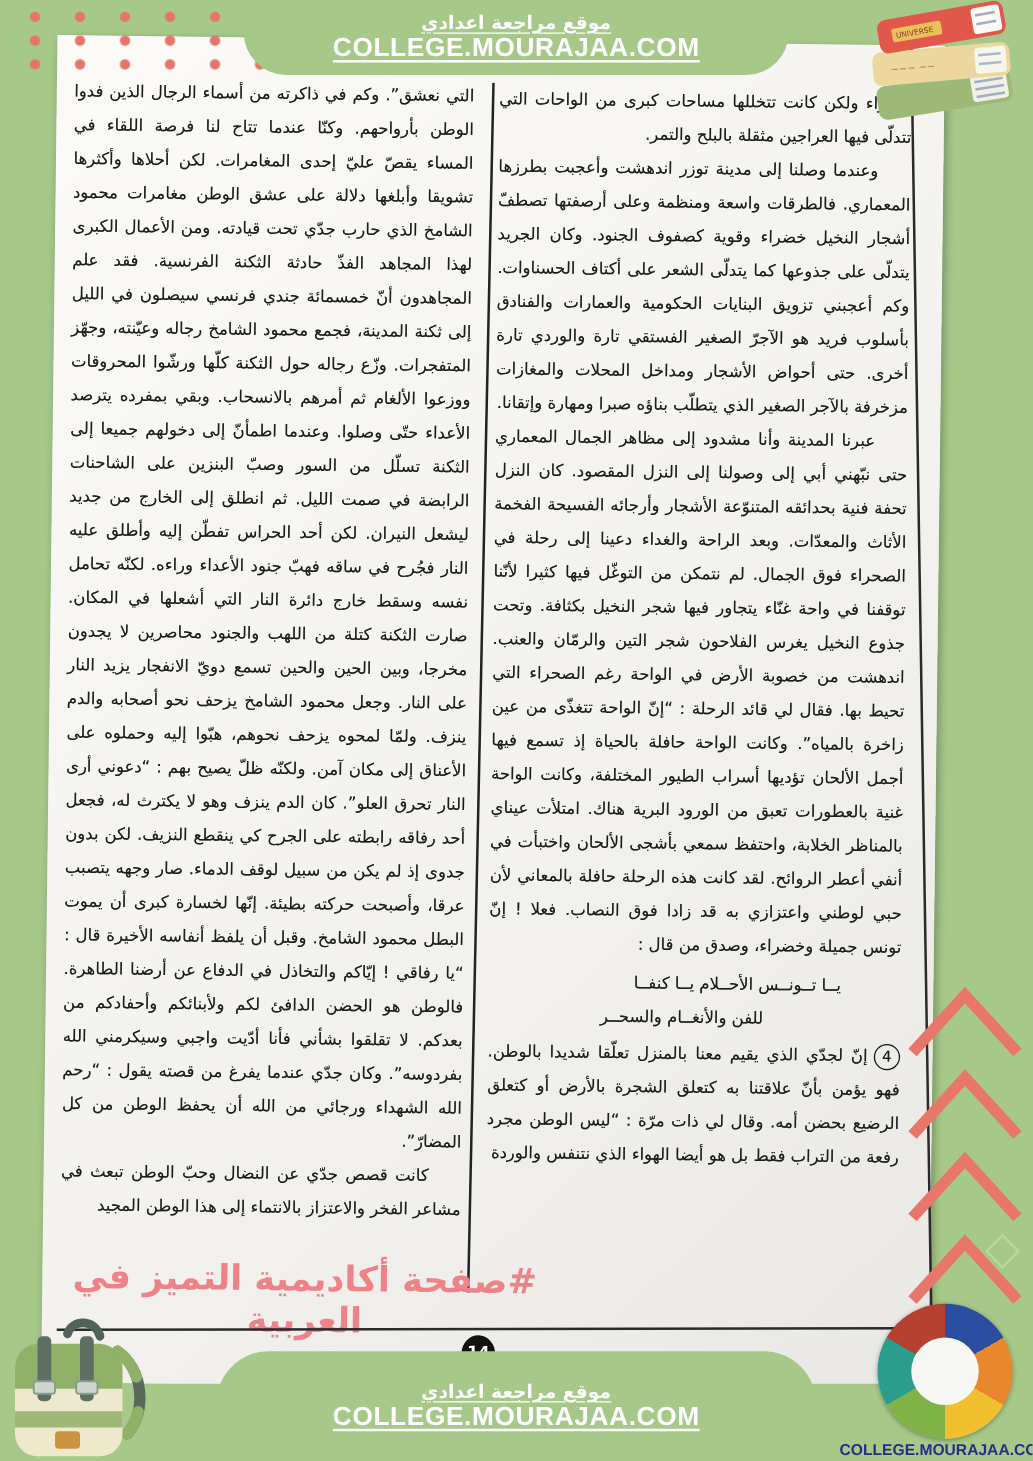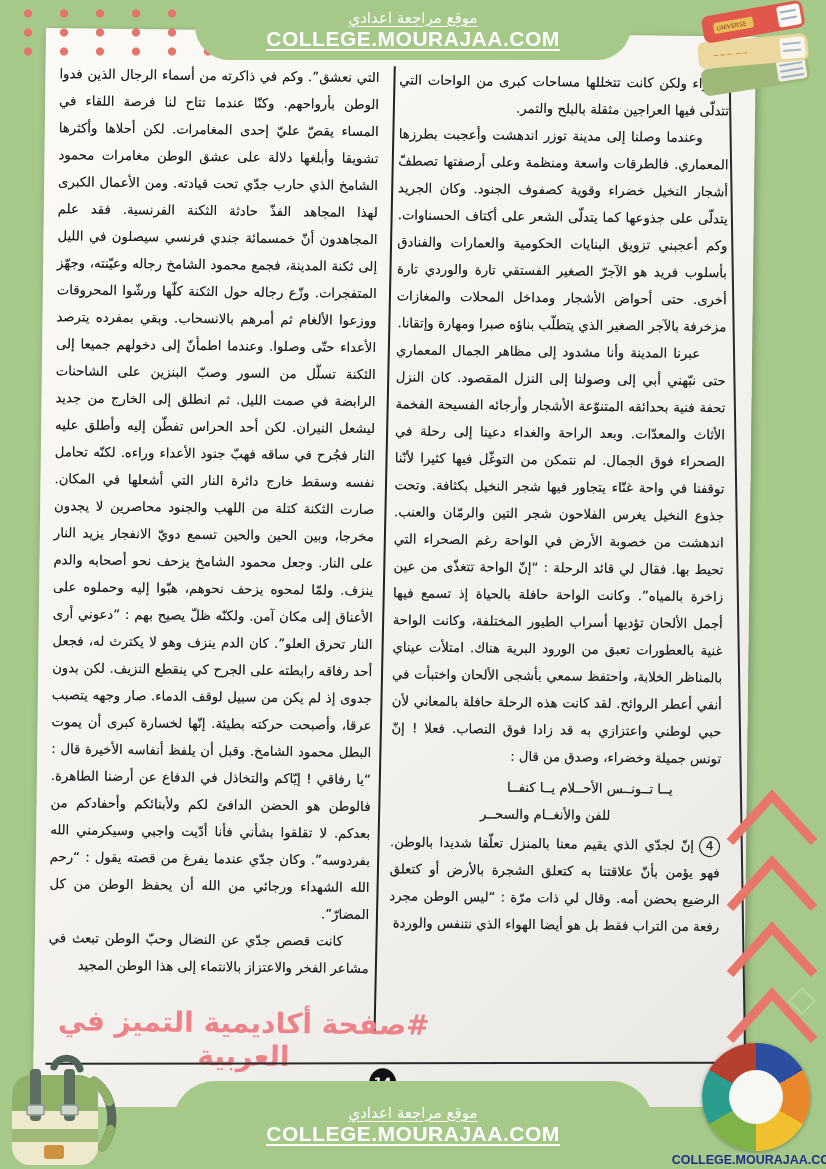--- a/index.html
+++ b/index.html
@@ -71,21 +71,21 @@
     display:flex;flex-direction:column;align-items:center;justify-content:center;
   }
   .band-bottom{position:absolute;left:0;bottom:0;width:826px;height:62px;background:#a6c98a;z-index:4;}
   .banner-bottom{
     position:absolute;left:50%;transform:translateX(-50%);bottom:0;
     width:480px;height:88px;background:#a6c98a;
     border-radius:42px 42px 0 0;z-index:6;
     display:flex;flex-direction:column;align-items:center;justify-content:center;
   }
   .banner-ar{
-    color:#fff;font-weight:normal;font-size:15px;direction:rtl;
+    color:#fff;font-weight:bold;font-size:15px;direction:rtl;
     text-decoration:underline;text-underline-offset:3px;
   }
   .banner-en{
     color:#fff;font-weight:bold;font-size:21px;letter-spacing:.5px;
     font-family:"Liberation Sans",sans-serif;
     text-decoration:underline;text-underline-offset:3px;
   }
   
   .books{position:absolute;right:0;top:0;width:146px;height:98px;z-index:7;}
   .backpack{position:absolute;left:2px;bottom:0;width:128px;height:116px;z-index:7;}

